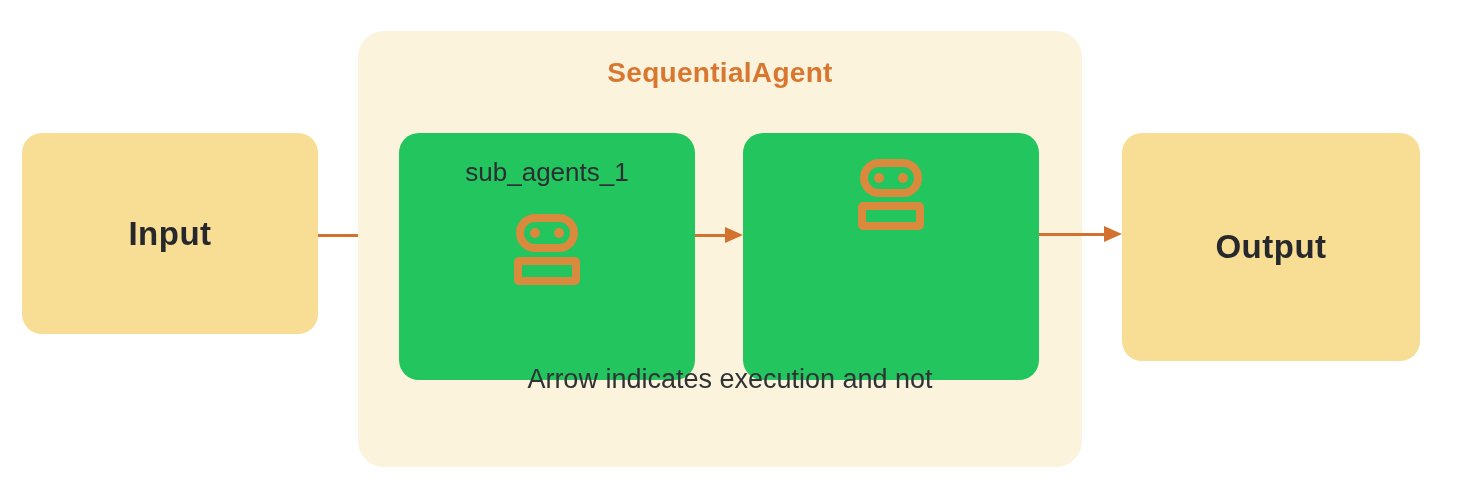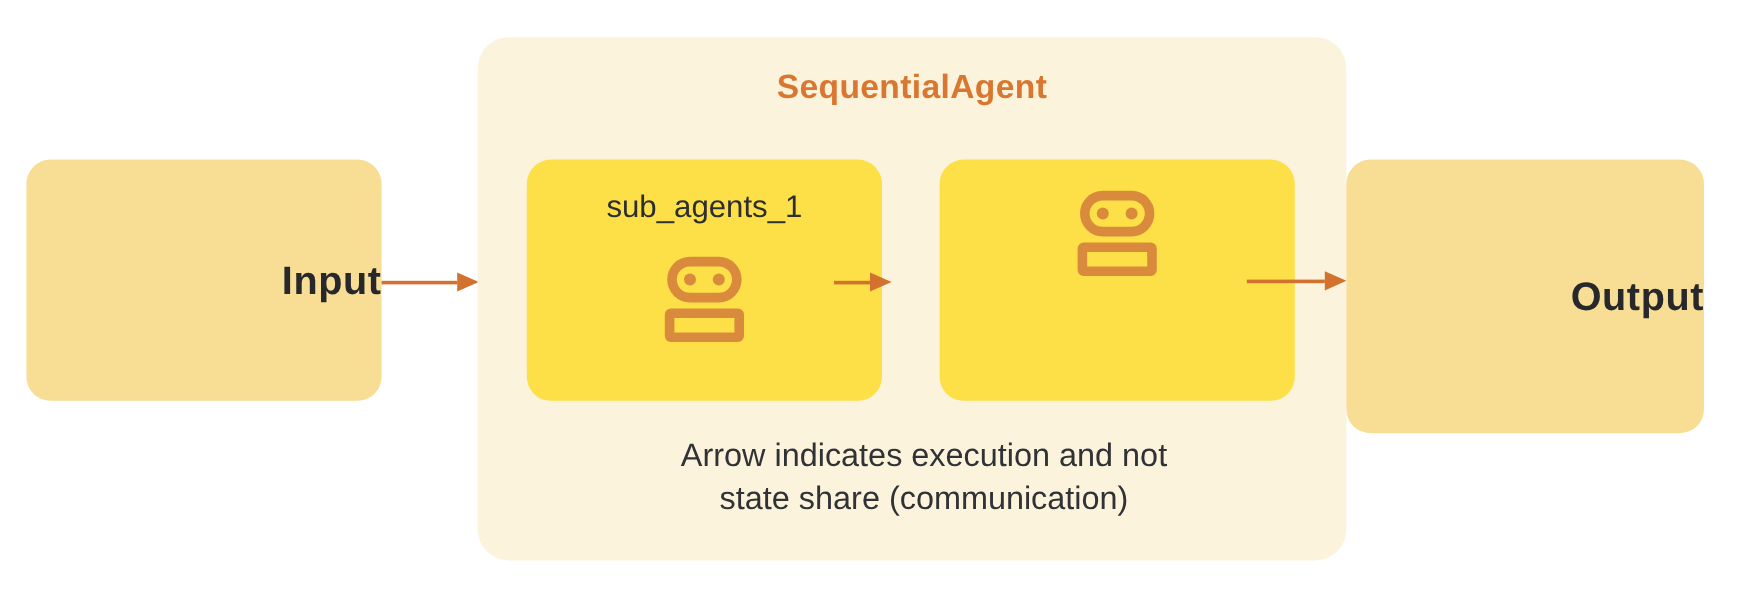--- a/index.html
+++ b/index.html
@@ -7,55 +7,54 @@
   body { font-family: "Liberation Sans", sans-serif; }
 
   .diagram { position: relative; width: 1462px; height: 504px; background: #ffffff; }
 
   .node {
     position: absolute;
     background: #F8DE94;
     border-radius: 20px;
     display: flex;
     align-items: center;
-    justify-content: flex-end;
+    justify-content: center;
   }
   .node-label {
     font-size: 33px;
     font-weight: 700;
     color: #26282B;
     letter-spacing: 0.5px;
   }
 
   .input-node  { left: 22px;   top: 133px; width: 296px; height: 201px; }
   .output-node { left: 1122px; top: 133px; width: 298px; height: 228px; }
 
   .container {
     position: absolute;
     left: 358px; top: 31px;
     width: 724px; height: 436px;
     background: #FBF3DC;
     border-radius: 26px;
-    margin-left: 40px;
   }
   .container-title {
     position: absolute;
     top: 26px; left: 0; right: 0;
     text-align: center;
     font-size: 28px;
     font-weight: 600;
     color: #D97730;
     letter-spacing: 0.3px;
   }
 
   .sub-box {
     position: absolute;
     top: 102px;
-    width: 296px; height: 201px;
-    background: #fde047;
+    width: 296px; height: 247px;
+    background: #22c55e;
     border-radius: 20px;
     display: flex;
     flex-direction: column;
     align-items: center;
   }
   .sub-box-1 { left: 41px; }
   .sub-box-2 { left: 385px; }
 
   .sub-label {
     margin-top: 24px;
@@ -152,21 +151,20 @@
         <div class="robot-head">
           <div class="robot-eye"></div>
           <div class="robot-eye"></div>
         </div>
         <div class="robot-body"></div>
       </div>
     </div>
 
     <div class="caption">
       <div>Arrow indicates execution and not</div>
-      <div>state share (communication)</div>
     </div>
   </div>
 
   <div class="arrow arrow-2">
     <div class="arrow-line"></div>
     <div class="arrow-head"></div>
   </div>
 
   <div class="arrow arrow-3">
     <div class="arrow-line"></div>

